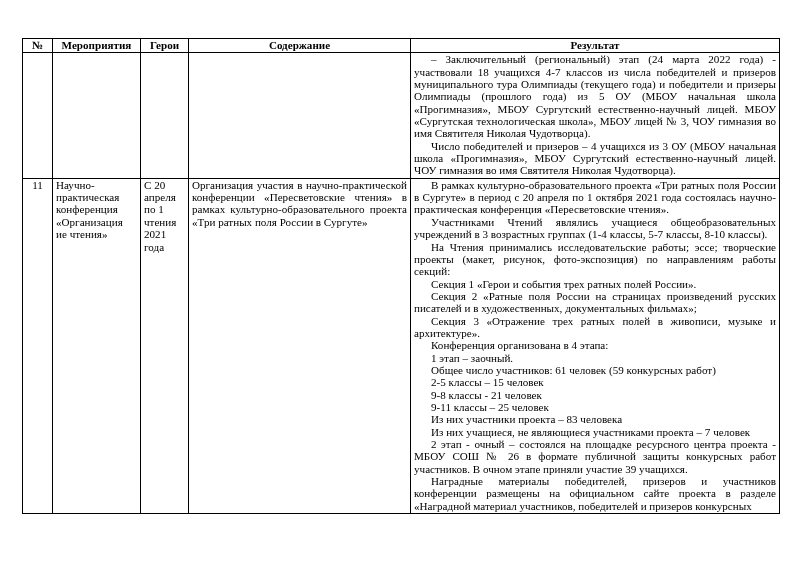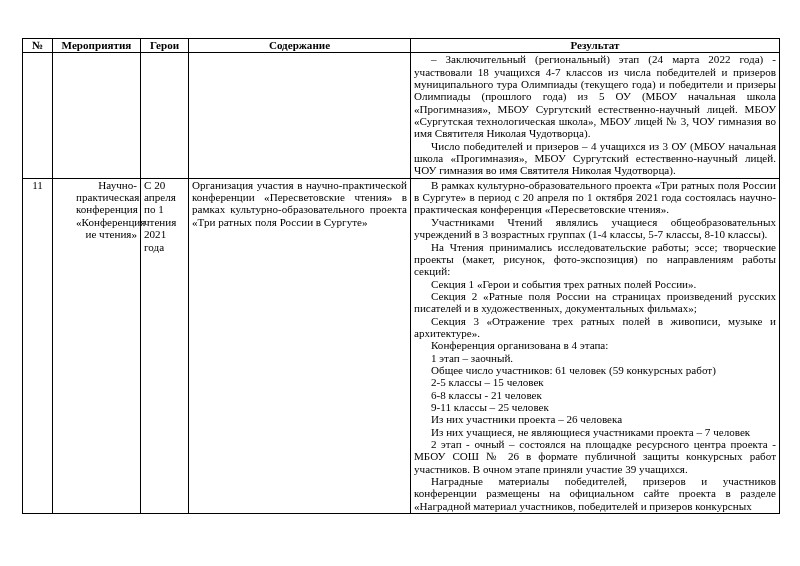--- a/index.html
+++ b/index.html
@@ -71,21 +71,21 @@
     margin: 0;
     text-indent: 17px;
     text-align: center;
   }
   .event .line,
   .date .line {
     display: block;
     margin: 0;
   }
   .date .line { text-align: left; }
-  .event .line { text-align: right; margin-left: 20px; }
+  .event .line { text-align: left; }
 </style>
 </head>
 <body>
 
 <div class="page">
   <table class="doc-table">
     <colgroup>
       <col class="c-num">
       <col class="c-event">
       <col class="c-date">
@@ -111,21 +111,21 @@
           <p class="p">– Заключительный (региональный) этап (24 марта 2022 года) - участвовали 18 учащихся 4-7 классов из числа победителей и призеров муниципального тура Олимпиады (текущего года) и победители и призеры Олимпиады (прошлого года) из 5 ОУ (МБОУ начальная школа «Прогимназия», МБОУ Сургутский естественно-научный лицей. МБОУ «Сургутская технологическая школа», МБОУ лицей № 3, ЧОУ гимназия во имя Святителя Николая Чудотворца).</p>
           <p class="p">Число победителей и призеров – 4 учащихся из 3 ОУ (МБОУ начальная школа «Прогимназия», МБОУ Сургутский естественно-научный лицей. ЧОУ гимназия во имя Святителя Николая Чудотворца).</p>
         </td>
       </tr>
       <tr>
         <td class="num">11</td>
         <td class="event">
           <span class="line">Научно-</span>
           <span class="line">практическая</span>
           <span class="line">конференция</span>
-          <span class="line">«Конференция</span>
+          <span class="line">«Организация</span>
           <span class="line">ие чтения»</span>
         </td>
         <td class="date">
           <span class="line">С 20</span>
           <span class="line">апреля</span>
           <span class="line">по 1</span>
           <span class="line">чтения</span>
           <span class="line">2021</span>
           <span class="line">года</span>
         </td>
@@ -136,23 +136,23 @@
           <p class="p">В рамках культурно-образовательного проекта «Три ратных поля России в Сургуте» в период с 20 апреля по 1 октября 2021 года состоялась научно-практическая конференция «Пересветовские чтения».</p>
           <p class="p">Участниками Чтений являлись учащиеся общеобразовательных учреждений в 3 возрастных группах (1-4 классы, 5-7 классы, 8-10 классы).</p>
           <p class="p">На Чтения принимались исследовательские работы; эссе; творческие проекты (макет, рисунок, фото-экспозиция) по направлениям работы секций:</p>
           <p class="p-plain">Секция 1 «Герои и события трех ратных полей России».</p>
           <p class="p">Секция 2 «Ратные поля России на страницах произведений русских писателей и в художественных, документальных фильмах»;</p>
           <p class="p">Секция 3 «Отражение трех ратных полей в живописи, музыке и архитектуре».</p>
           <p class="p-plain">Конференция организована в 4 этапа:</p>
           <p class="p-plain">1 этап – заочный.</p>
           <p class="p-plain">Общее число участников: 61 человек (59 конкурсных работ)</p>
           <p class="p-plain">2-5 классы – 15 человек</p>
-          <p class="p-plain">6-8 классы - 21 человек</p>
+          <p class="p-plain">9-8 классы - 21 человек</p>
           <p class="p-plain">9-11 классы – 25 человек</p>
-          <p class="p-plain">Из них участники проекта – 26 человека</p>
+          <p class="p-plain">Из них участники проекта – 83 человека</p>
           <p class="p-plain">Из них учащиеся, не являющиеся участниками проекта – 7 человек</p>
           <p class="p">2 этап - очный – состоялся на площадке ресурсного центра проекта - МБОУ СОШ № 26 в формате публичной защиты конкурсных работ участников. В очном этапе приняли участие 39 учащихся.</p>
           <p class="p">Наградные материалы победителей, призеров и участников конференции размещены на официальном сайте проекта в разделе «Наградной материал участников, победителей и призеров конкурсных</p>
         </td>
       </tr>
     </tbody>
   </table>
 </div>
 
 </body></html>

